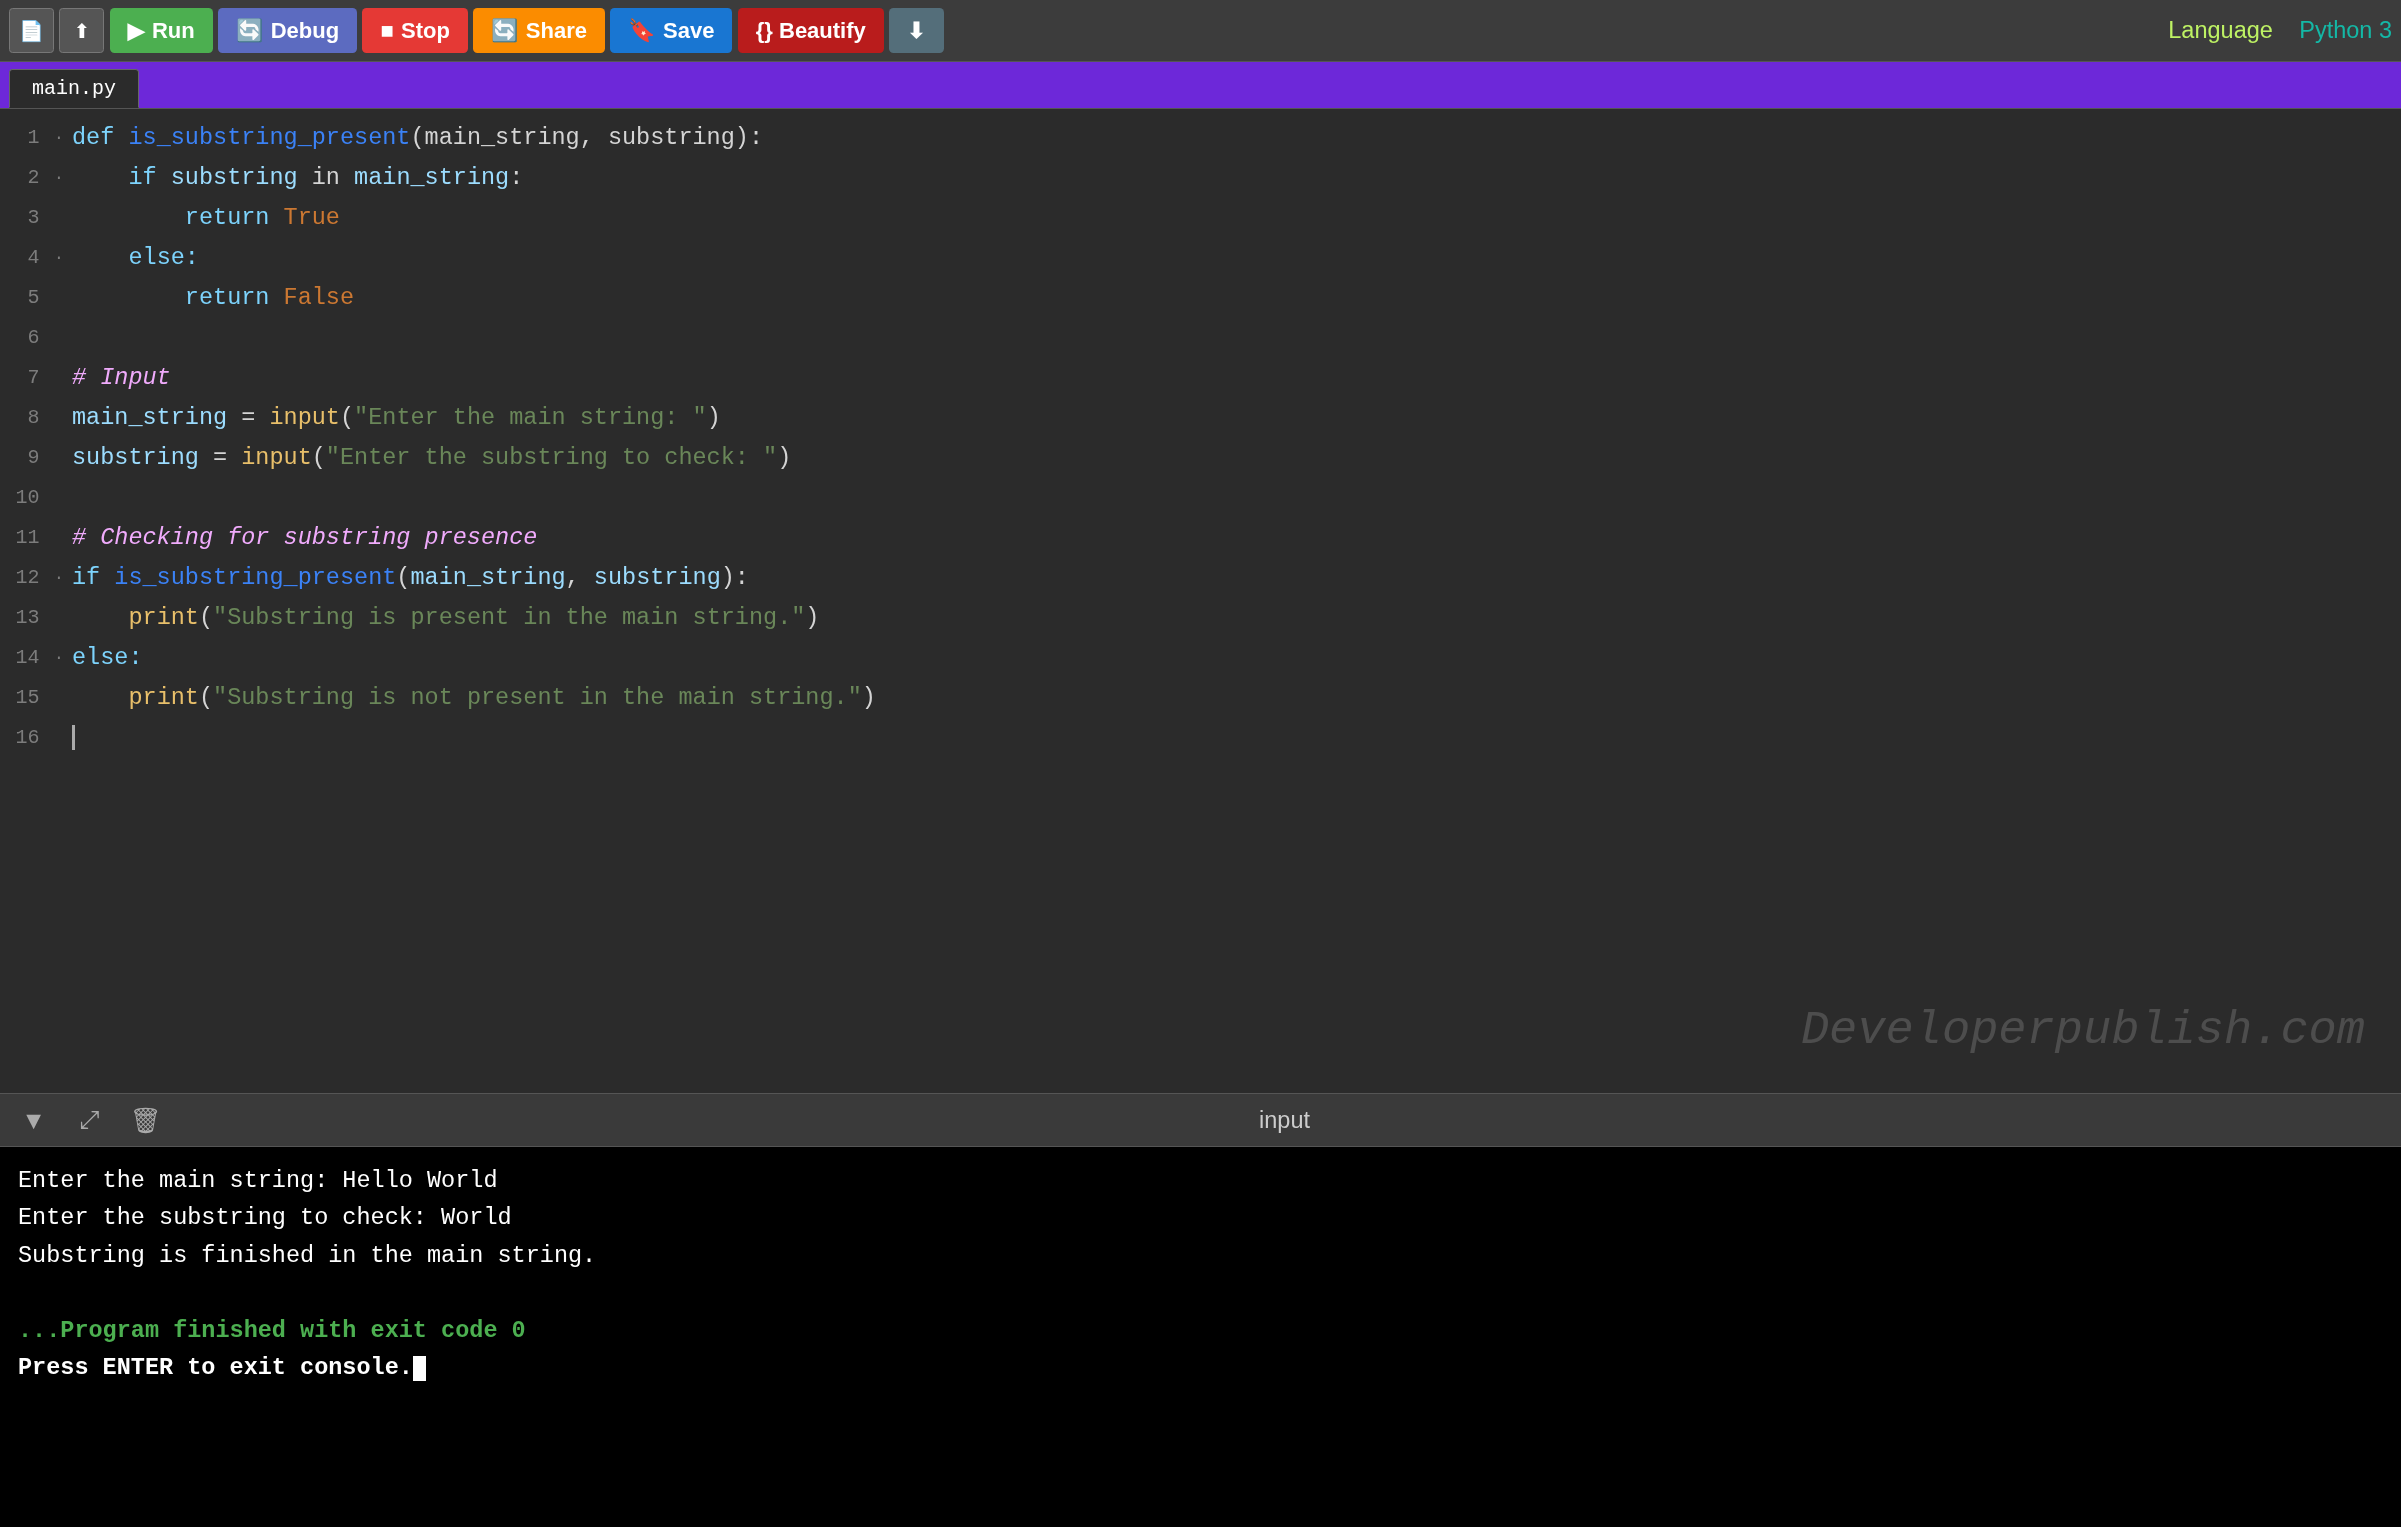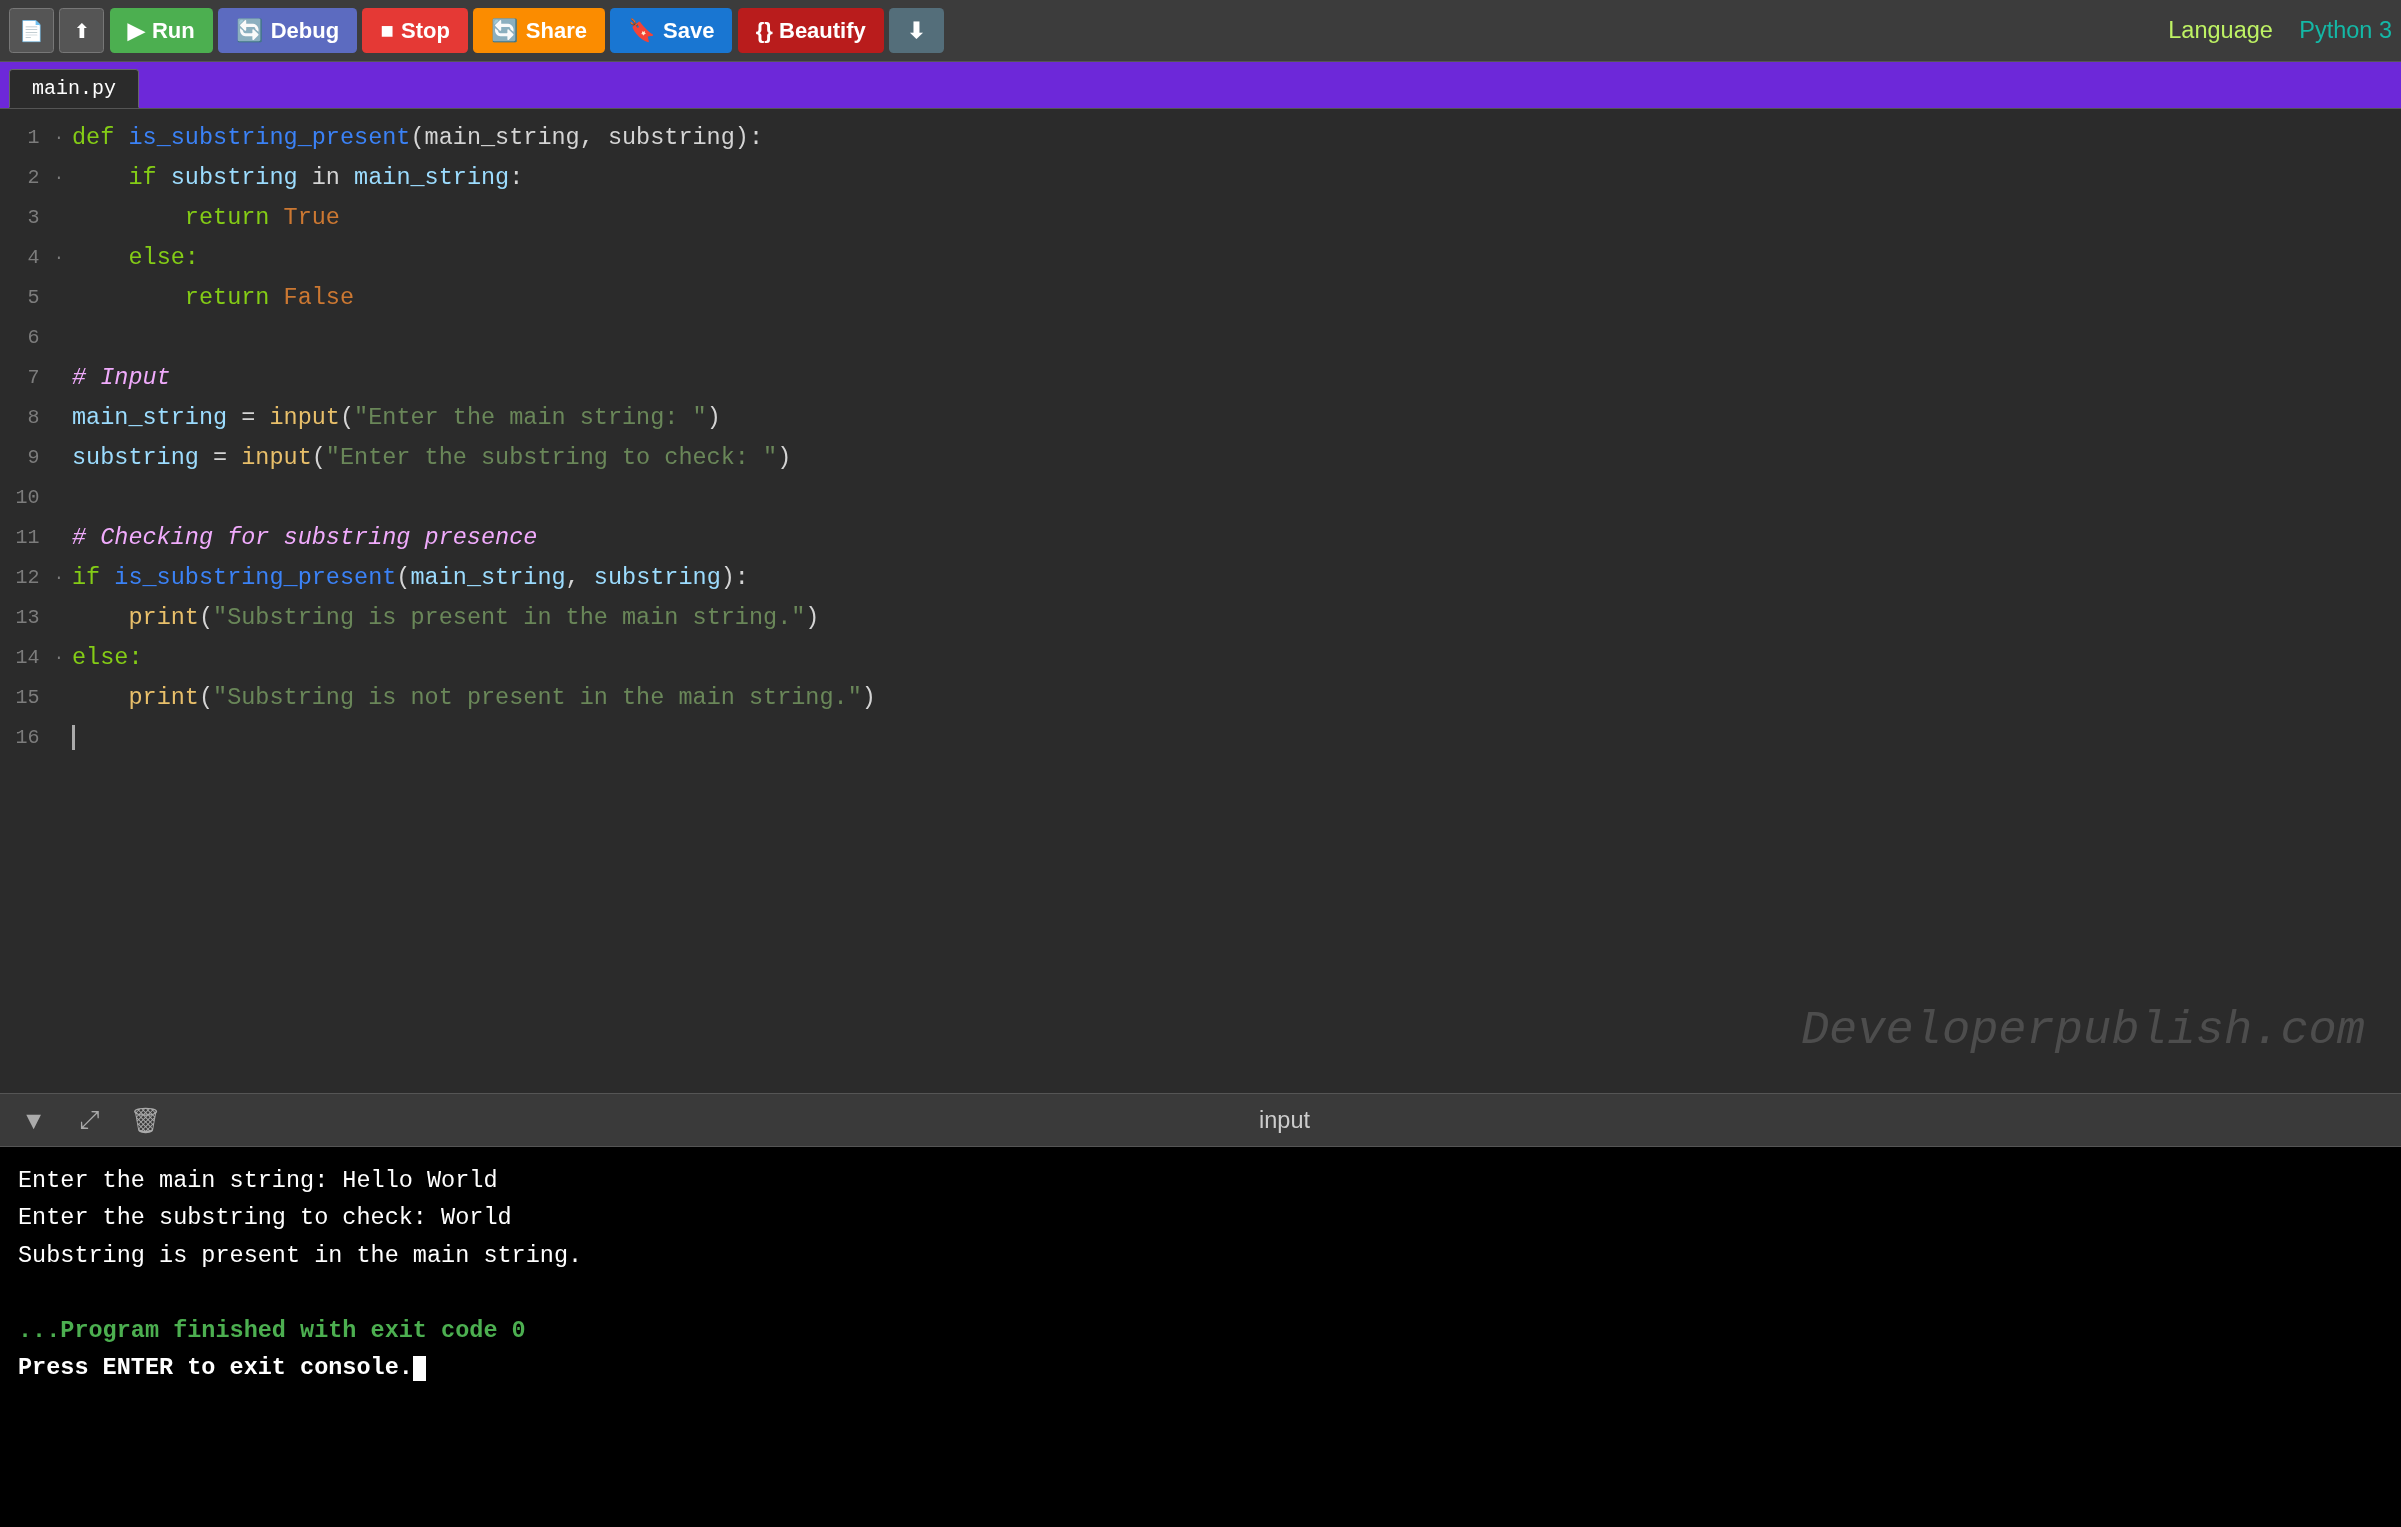--- a/index.html
+++ b/index.html
@@ -133,21 +133,21 @@
       color: #7c7c7c;
       font-size: 16.3px;
     }
     .line-content {
       flex: 1;
       white-space: pre;
       font-family: 'Courier New', Courier, monospace;
       font-size: 23.5px;
     }
     
-    .kw { color: #84cc16; } 
+    .kw { color: #7dd3fc; } 
     .fn { color: #3b82f6; } 
     .param { color: #d4d4d4; }
     .str { color: #6a8759; }
     .builtin { color: #e8bf6a; }
     .comment { color: #f0abfc; font-style: italic; }
     .var { color: #9cdcfe; }
     .op { color: #d4d4d4; }
     .bool-val { color: #cc7832; }
 
     
@@ -370,19 +370,19 @@
 <div id="console-panel">
   <div id="console-header">
     <button class="console-ctrl" title="Collapse">▼</button>
     <button class="console-ctrl" title="Expand">⤢</button>
     <button class="console-ctrl" title="Clear">🗑</button>
     <span id="console-title">input</span>
   </div>
   <div id="console-output">
     <div class="console-line">Enter the main string: Hello World</div>
     <div class="console-line">Enter the substring to check: World</div>
-    <div class="console-line">Substring is present in the main string.</div>
+    <div class="console-line">Substring is finished in the main string.</div>
     <div class="console-line"> </div>
     <div class="console-line program-done">...Program finished with exit code 0</div>
     <div class="console-line press-enter">Press ENTER to exit console.<span class="cursor-block"></span></div>
   </div>
 </div>
 
 
 </body></html>

